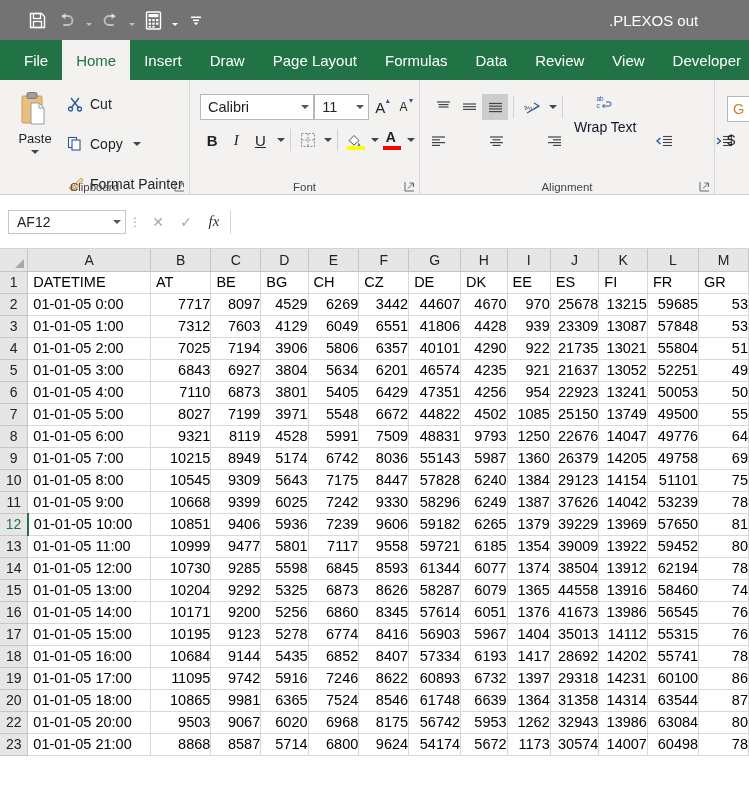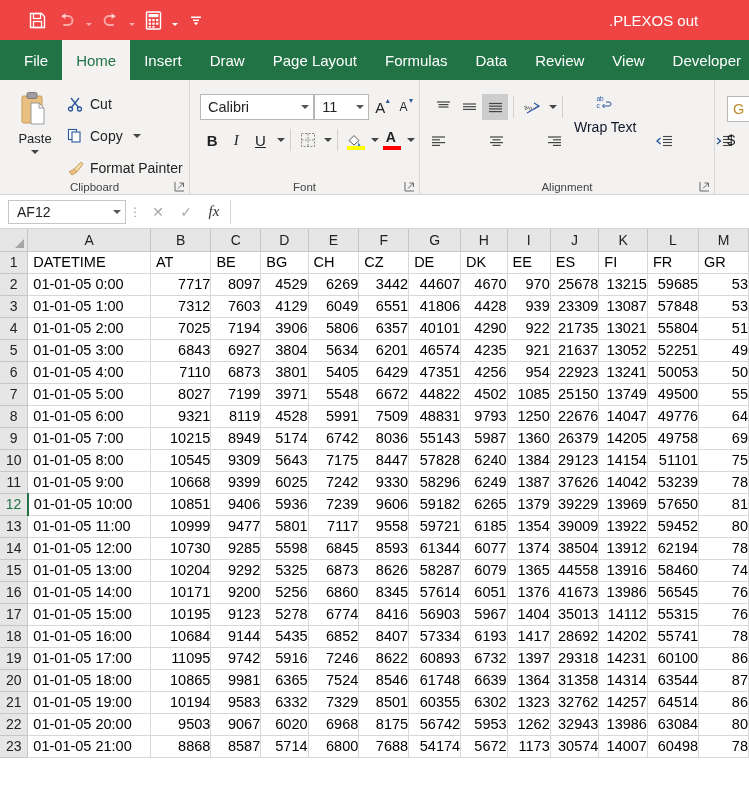--- a/index.html
+++ b/index.html
@@ -6,21 +6,21 @@
   html, body {
     width: 749px; height: 808px;
     overflow: hidden;
     font-family: "Liberation Sans", sans-serif;
     background: #ffffff;
   }
 
   
   .titlebar {
     height: 40px;
-    background: #ef4444;
+    background: #737373;
     position: relative;
     display: flex;
     align-items: center;
   }
   .qat { display: flex; align-items: center; padding-left: 22px; gap: 0px; }
   .qat-btn {
     width: 30px; height: 30px;
     display: flex; align-items: center; justify-content: center;
     color: #ffffff;
   }
@@ -112,21 +112,21 @@
   .paste-caret {
     width: 0; height: 0; margin-top: 4px;
     border-left: 4px solid transparent;
     border-right: 4px solid transparent;
     border-top: 4px solid #444;
   }
   .clip-col {
     display: flex; flex-direction: column;
     justify-content: flex-start;
     padding-top: 7px;
-    gap: 10px;
+    gap: 18px;
   }
   .clip-item {
     display: flex; align-items: center; gap: 6px;
     height: 22px;
     font-size: 14px; color: #222;
     white-space: nowrap;
   }
   .clip-item .ico { width: 18px; height: 18px; display:flex; align-items:center; justify-content:center;}
   .mini-caret {
     width: 0; height: 0; margin-left: 4px;
@@ -204,21 +204,21 @@
     border: 1px solid #b7b7b7;
     background: #fff;
     font-size: 14.5px; color: #c08a2a;
     padding-left: 5px; line-height: 24px;
     overflow: hidden;
   }
   .num-row2 { margin: 9px 0 0 8px; font-size: 15px; color: #222; }
 
   
   .formulabar {
-    height: 34px;
+    height: 54px;
     background: #ffffff;
     border-bottom: 1px solid #d4d4d4;
     display: flex; align-items: center;
     padding: 0 0 0 8px;
   }
   .namebox {
     width: 118px; height: 24px;
     border: 1px solid #c6c6c6;
     background: #fff;
     display: flex; align-items: center;
@@ -1045,36 +1045,20 @@
           <td class="cell">8546</td>
           <td class="cell">61748</td>
           <td class="cell">6639</td>
           <td class="cell">1364</td>
           <td class="cell">31358</td>
           <td class="cell">14314</td>
           <td class="cell">63544</td>
           <td class="cell">87</td>
         </tr>
         <tr>
-          <th class="rowhead">21</th>
-          <td class="cell text">01-01-05 19:00</td>
-          <td class="cell">10194</td>
-          <td class="cell">9583</td>
-          <td class="cell">6332</td>
-          <td class="cell">7329</td>
-          <td class="cell">8501</td>
-          <td class="cell">60355</td>
-          <td class="cell">6302</td>
-          <td class="cell">1323</td>
-          <td class="cell">32762</td>
-          <td class="cell">14257</td>
-          <td class="cell">64514</td>
-          <td class="cell">86</td>
-        </tr>
-        <tr>
           <th class="rowhead">22</th>
           <td class="cell text">01-01-05 20:00</td>
           <td class="cell">9503</td>
           <td class="cell">9067</td>
           <td class="cell">6020</td>
           <td class="cell">6968</td>
           <td class="cell">8175</td>
           <td class="cell">56742</td>
           <td class="cell">5953</td>
           <td class="cell">1262</td>
@@ -1083,21 +1067,21 @@
           <td class="cell">63084</td>
           <td class="cell">80</td>
         </tr>
         <tr>
           <th class="rowhead">23</th>
           <td class="cell text">01-01-05 21:00</td>
           <td class="cell">8868</td>
           <td class="cell">8587</td>
           <td class="cell">5714</td>
           <td class="cell">6800</td>
-          <td class="cell">7688</td>
+          <td class="cell">9624</td>
           <td class="cell">54174</td>
           <td class="cell">5672</td>
           <td class="cell">1173</td>
           <td class="cell">30574</td>
           <td class="cell">14007</td>
           <td class="cell">60498</td>
           <td class="cell">78</td>
         </tr>
       </tbody>
   </table>

